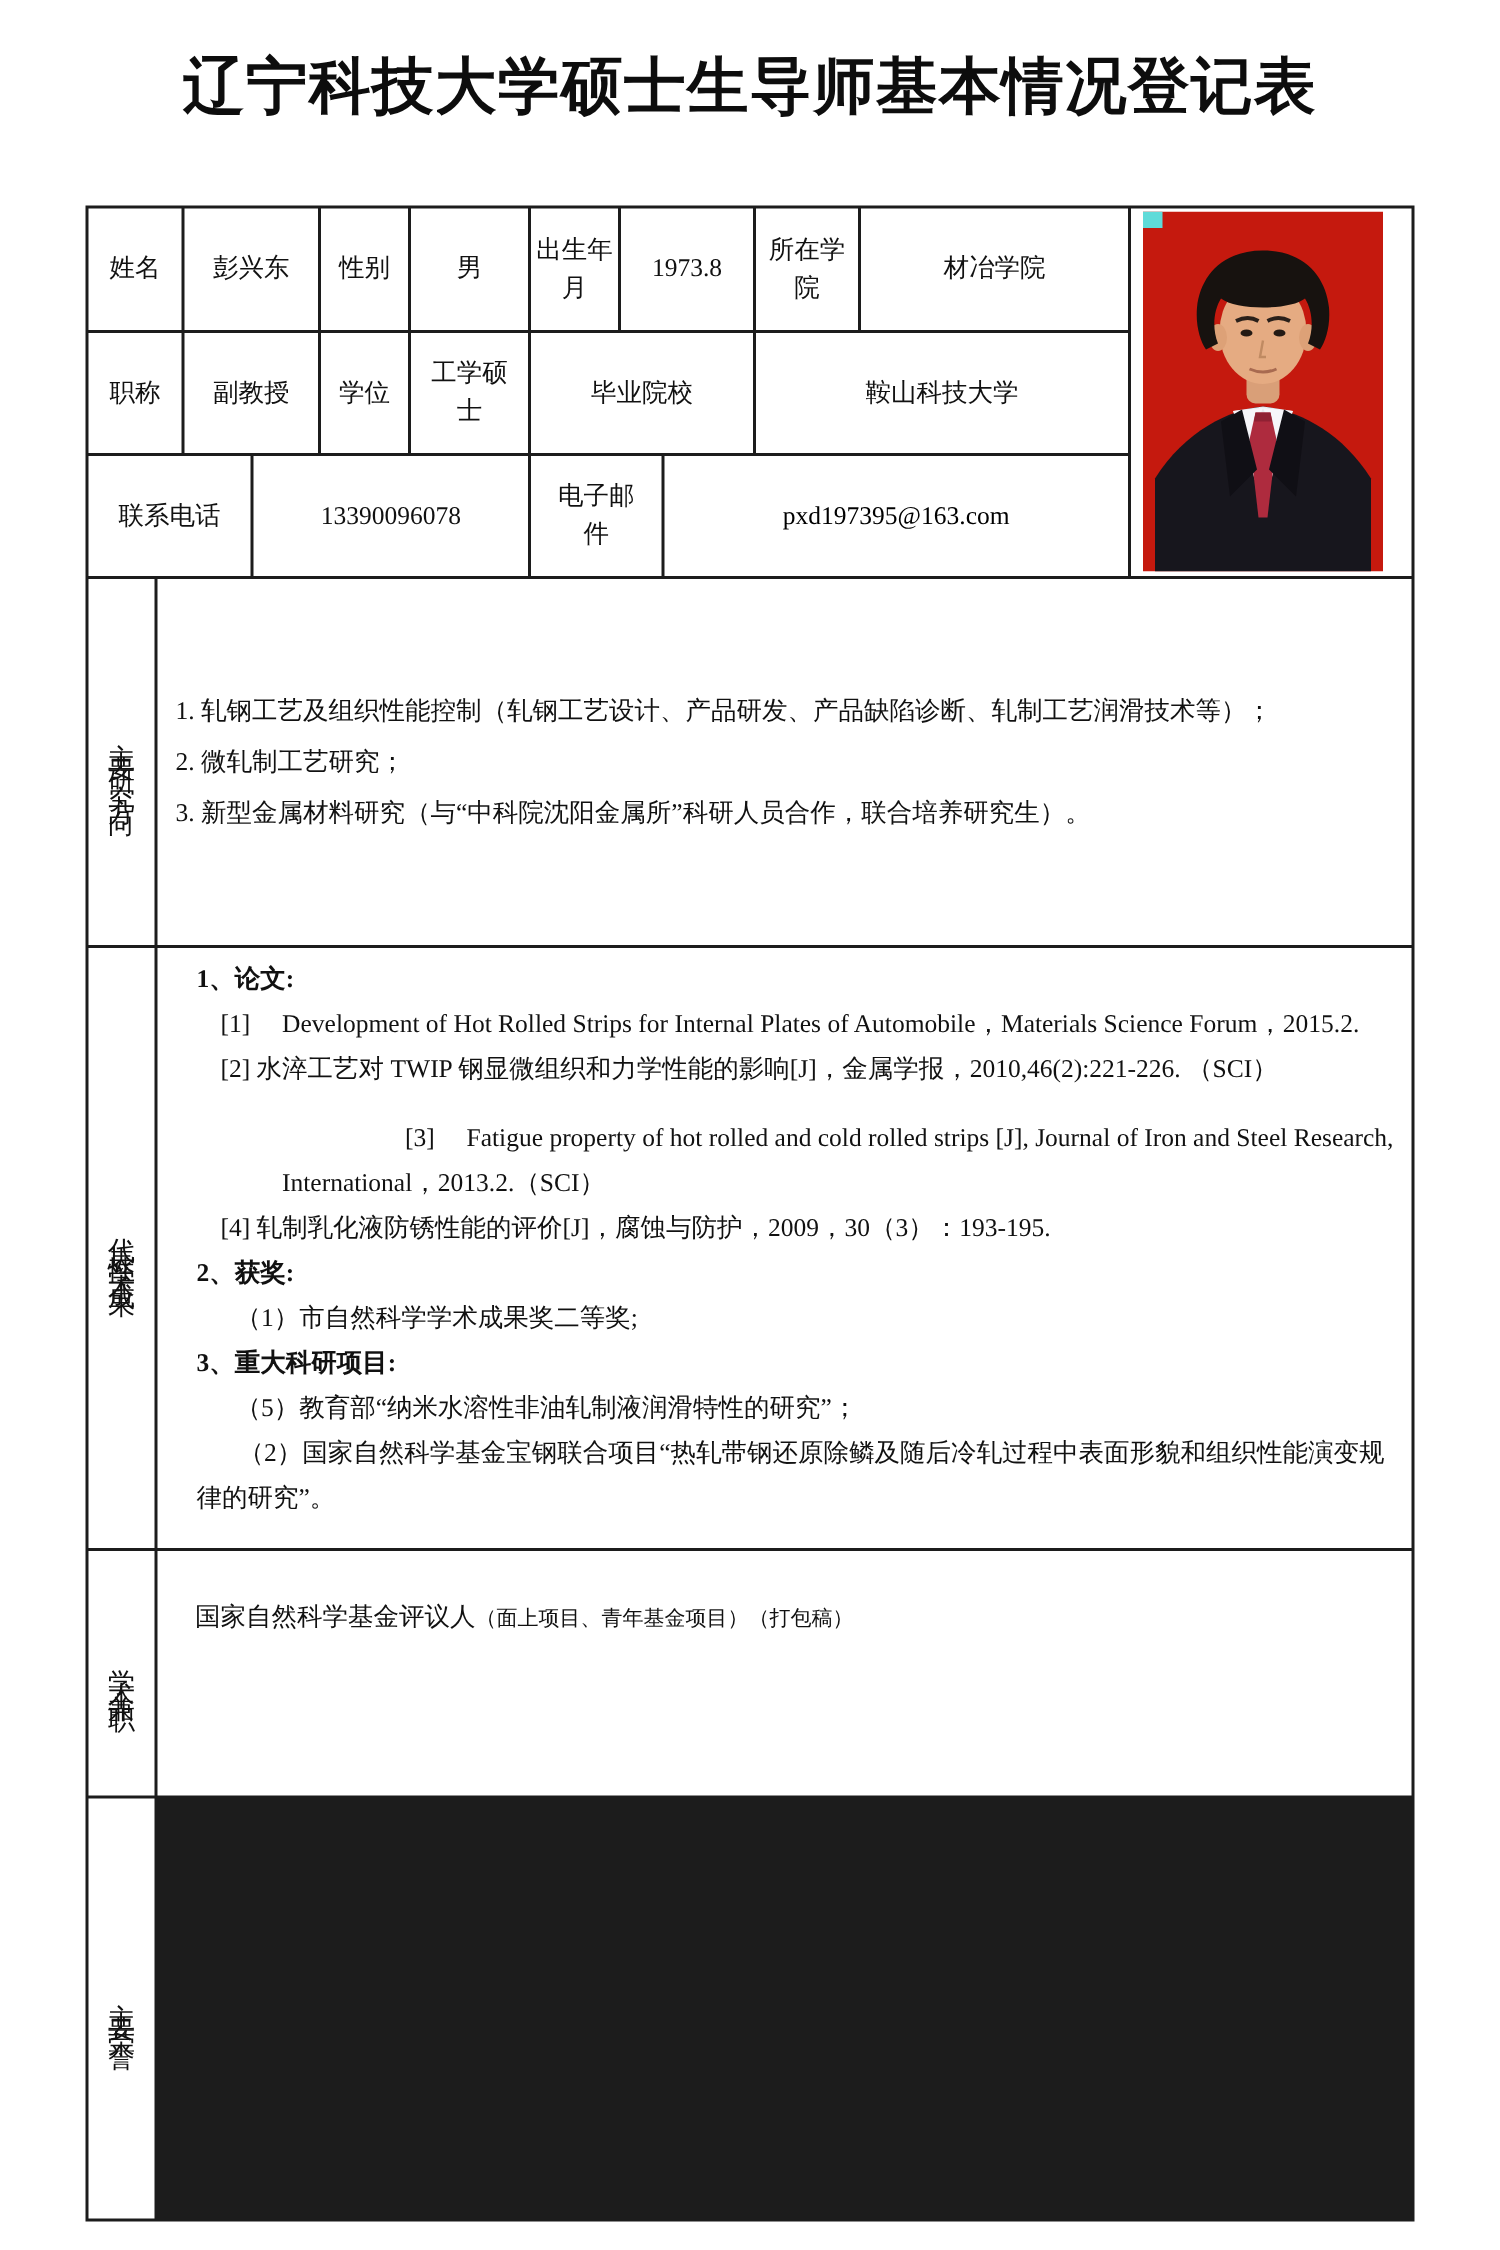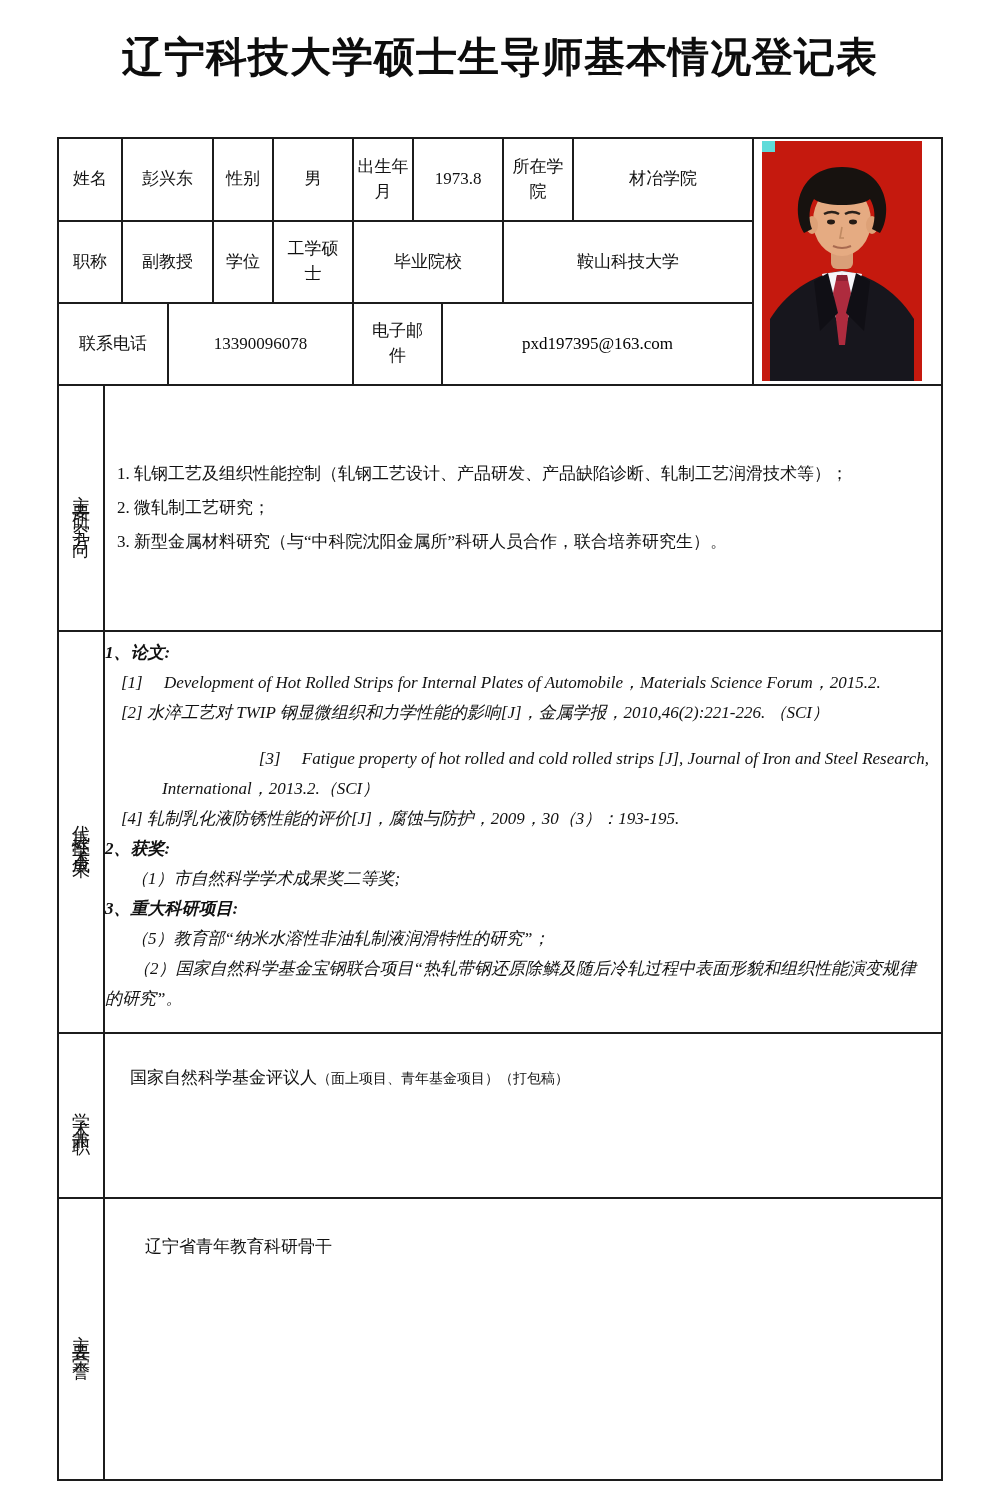--- a/index.html
+++ b/index.html
@@ -46,21 +46,21 @@
   .vlabel span {
     writing-mode:vertical-rl; text-orientation:upright;
     letter-spacing:9px; line-height:1;
   }
 
   
   .content { background:#fff; font-size:17px; display:block; }
   .research-cell { display:flex; flex-direction:column; justify-content:center; padding:0 14px 0 12px; }
   .research-cell .ln { line-height:34px; }
 
-  .achv-cell { padding:6px 12px 0 0;font-style:italic; }
+  .achv-cell { padding:6px 12px 0 26px; }
   .achv-cell .ln { line-height:30px; }
   .achv-cell .h { font-weight:bold; }
   .achv-cell .ref { padding-left:16px; }
   .achv-cell .gap { margin-top:16px;text-align:right; }
   .achv-cell .cont { padding-left:57px; }
   .achv-cell .sub { padding-left:26px; }
   .achv-cell .para { text-indent:28px; line-height:30px; }
 
   .acad-cell { padding:32px 20px 0 25px; }
   .acad-cell .note { font-size:14px; }
@@ -185,19 +185,16 @@
       <div class="vlabel" style="grid-row:3">
         <span>学术兼职</span>
       </div>
       <div class="content acad-cell" style="grid-row:3">
         <span>国家自然科学基金评议人</span><span class="note">（面上项目、青年基金项目）（打包稿）</span>
       </div>
 
       <div class="vlabel" style="grid-row:4">
         <span>主要荣誉</span>
       </div>
-      <div class="content honor-cell" style="grid-row:4">
-        <span>辽宁省青年教育科研骨干</span>
-      </div>
 
     </div>
   </div>
 </div>
 
 </body></html>

